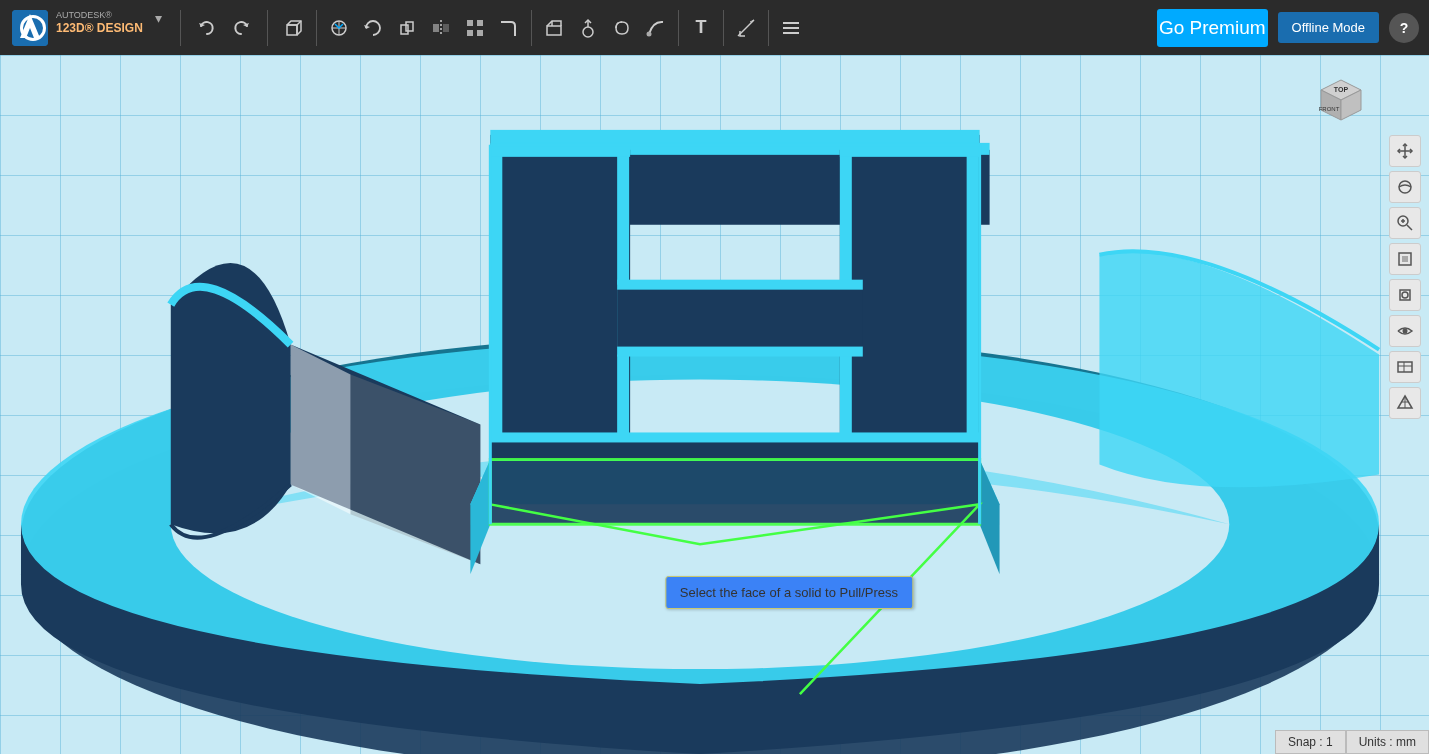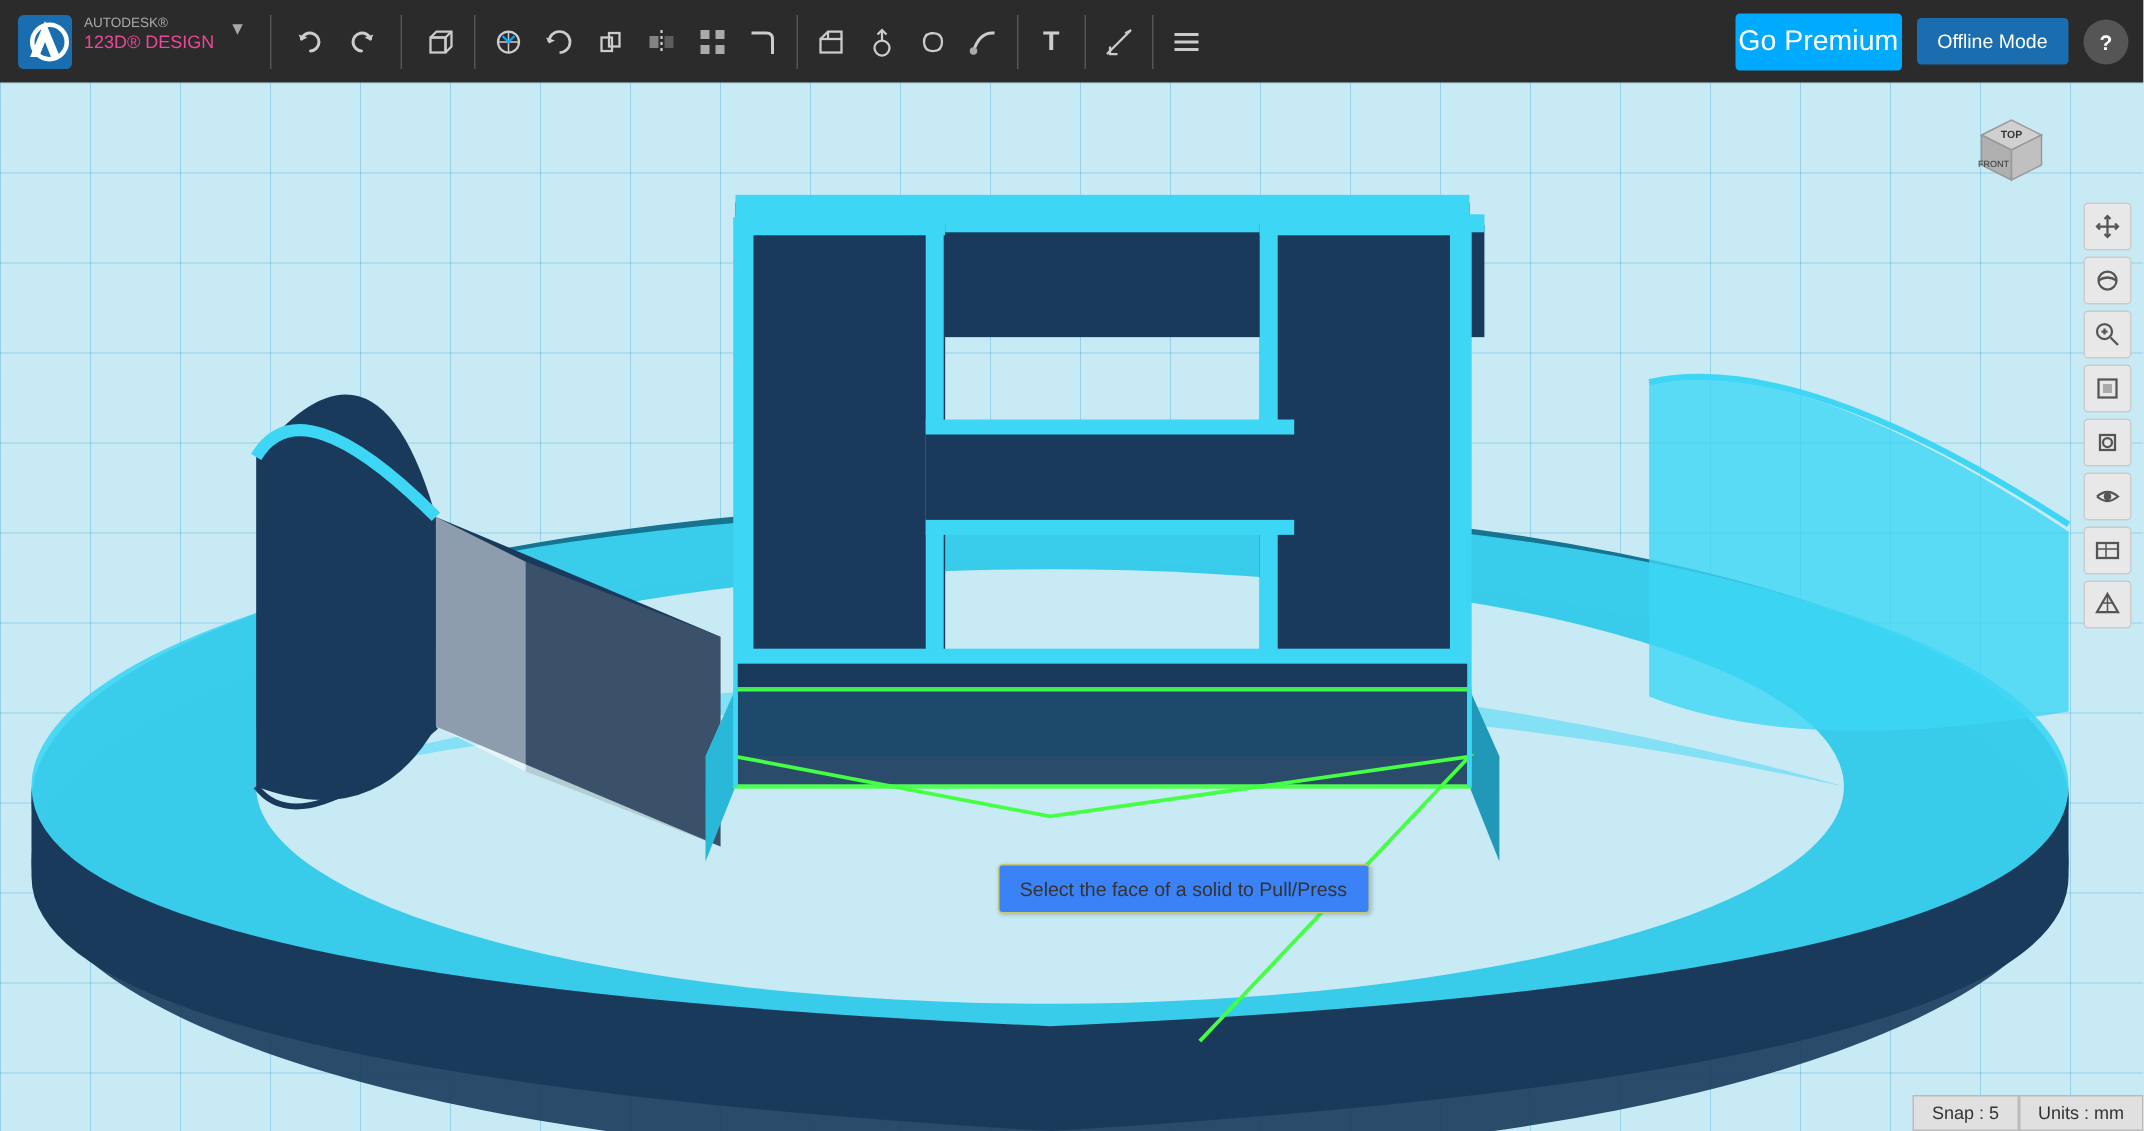--- a/index.html
+++ b/index.html
@@ -113,21 +113,21 @@
 
   <div id="logo-area">
     <div id="logo-icon">
       <svg width="36" height="36" viewBox="0 0 36 36">
         <rect width="36" height="36" rx="4" fill="#1a6daf"></rect>
         <polygon points="18,4 8,28 14,28 18,18 22,28 28,28" fill="white"></polygon>
       </svg>
     </div>
     <div id="logo-text">
       <div class="top">AUTODESK®</div>
-      <div style="color:#ec4899;font-size:12px;font-weight:normal;">123D® DESIGN</div>
+      <div style="color:#fdba74;font-size:12px;font-weight:bold;">123D® DESIGN</div>
     </div>
     <div id="logo-dropdown" style="color:#aaa;font-size:14px;cursor:pointer;margin-left:4px;">▾</div>
   </div>
 
   <div id="toolbar-divider"></div>
 
   <div id="toolbar-left">
     <button class="toolbar-btn" title="Undo">
       <svg viewBox="0 0 20 20">
           <path d="M4 8 A6 6 0 1 1 10 16" stroke="#ccc" stroke-width="2" fill="none" stroke-linecap="round"></path>
@@ -402,16 +402,16 @@
     <div class="panel-btn" title="Materials">
       <svg width="18" height="18" viewBox="0 0 18 18">
         <polygon points="9,2 16,14 2,14" fill="none" stroke="#555" stroke-width="1.5"></polygon>
         <line x1="9" y1="2" x2="9" y2="14" stroke="#555" stroke-width="1"></line>
         <line x1="5" y1="8" x2="13" y2="8" stroke="#555" stroke-width="1"></line>
       </svg>
     </div>
   </div>
 
   <div id="status-bar">
-    <div class="status-item">Snap : 5</div>
+    <div class="status-item">Snap : 1</div>
     <div class="status-item">Units : mm</div>
   </div>
 </div>
 
 </body></html>

